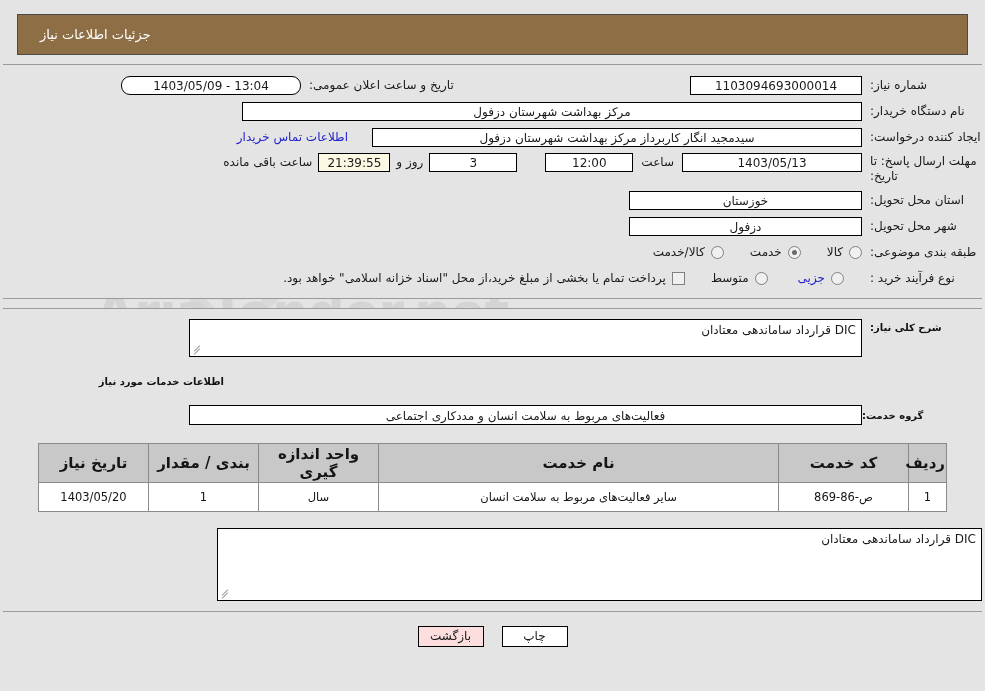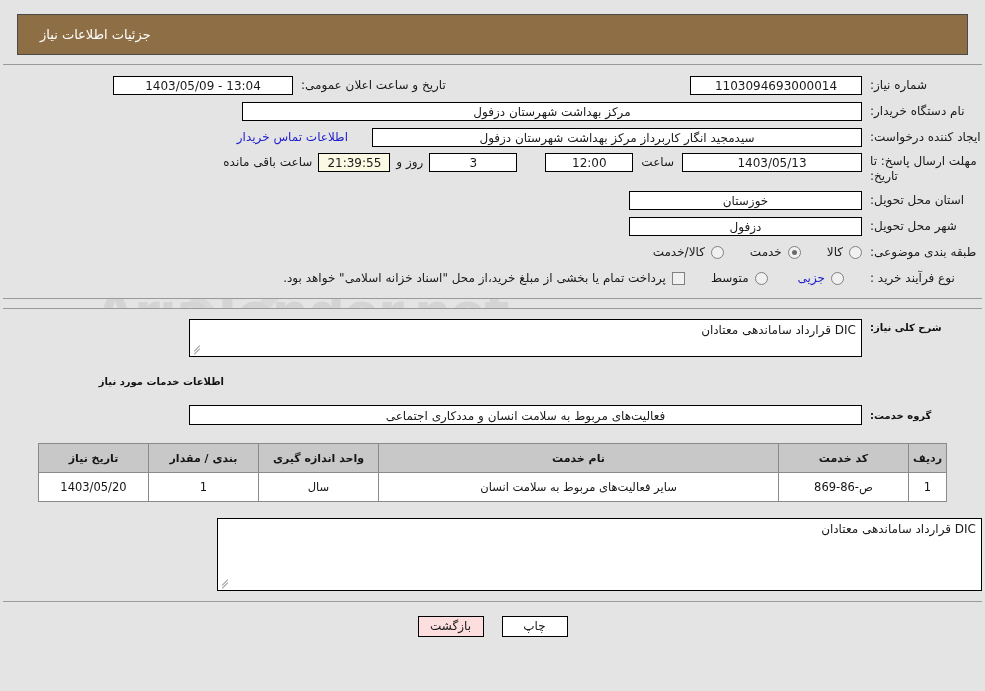--- a/index.html
+++ b/index.html
@@ -214,21 +214,21 @@
     margin: 0 auto;
     font-size: 12px;
     background: #fff;
     table-layout: fixed;
   }
   table.items th {
     background: #c8c8c8;
     border: 1px solid #8a8a8a;
     font-weight: bold;
     height: 26px;
-    font-size: 11px;
+    font-size: 15px;
     color: #151515;
     margin-left: 8px;
   }
   table.items td {
     border: 1px solid #8a8a8a;
     height: 26px;
     text-align: center;
     background: #ffffff;
     font-size: 11.5px;
     color: #151515;
@@ -272,21 +272,21 @@
     <span class="t">جزئیات اطلاعات نیاز</span>
   </div>
 
   <div class="panel" style="padding:10px 0 8px 0;">
 
     <div class="row" style="padding-left:14px;">
       <span class="lbl-right">شماره نیاز:</span>
       <span class="fld ltr" style="width:172px;">1103094693000014</span>
       <span style="flex:1 1 auto;"></span>
       <span class="lbl" style="margin-left:8px;">تاریخ و ساعت اعلان عمومی:</span>
-      <span class="fld ltr" style="width:180px;">1403/05/09 - 13:04</span>
+      <span class="fld ltr" style="width:180px;margin-left:8px;border-radius:9px;">1403/05/09 - 13:04</span>
       <span style="width:96px;"></span>
     </div>
 
     <div class="row" style="padding-left:14px;">
       <span class="lbl-right">نام دستگاه خریدار:</span>
       <span class="fld" style="width:620px;">مرکز بهداشت شهرستان دزفول</span>
       <span style="width:140px;"></span>
     </div>
 
     <div class="row" style="padding-left:14px;">
@@ -356,21 +356,21 @@
           </span>
       </span>
     </div>
 
     <div class="row" style="padding-left:14px;margin-top:14px;">
       <span style="width:120px;"></span>
       <span class="sec-h" style="margin-right:638px;">اطلاعات خدمات مورد نیاز</span>
     </div>
 
     <div class="row" style="padding-left:14px;margin-top:14px;">
-      <span class="sec-h" style="width:120px;text-align:left;padding-left:8px;box-sizing:border-box;">گروه خدمت:</span>
+      <span class="sec-h" style="width:120px;text-align:left;box-sizing:border-box;">گروه خدمت:</span>
       <span class="fld" style="width:673px;height:20px;line-height:20px;">فعالیت‌های مربوط به سلامت انسان و مددکاری اجتماعی</span>
     </div>
 
     <div style="margin-top:18px;">
       <table class="items">
         <colgroup>
           <col style="width:38px">
           <col style="width:130px">
           <col style="width:400px">
           <col style="width:120px">

